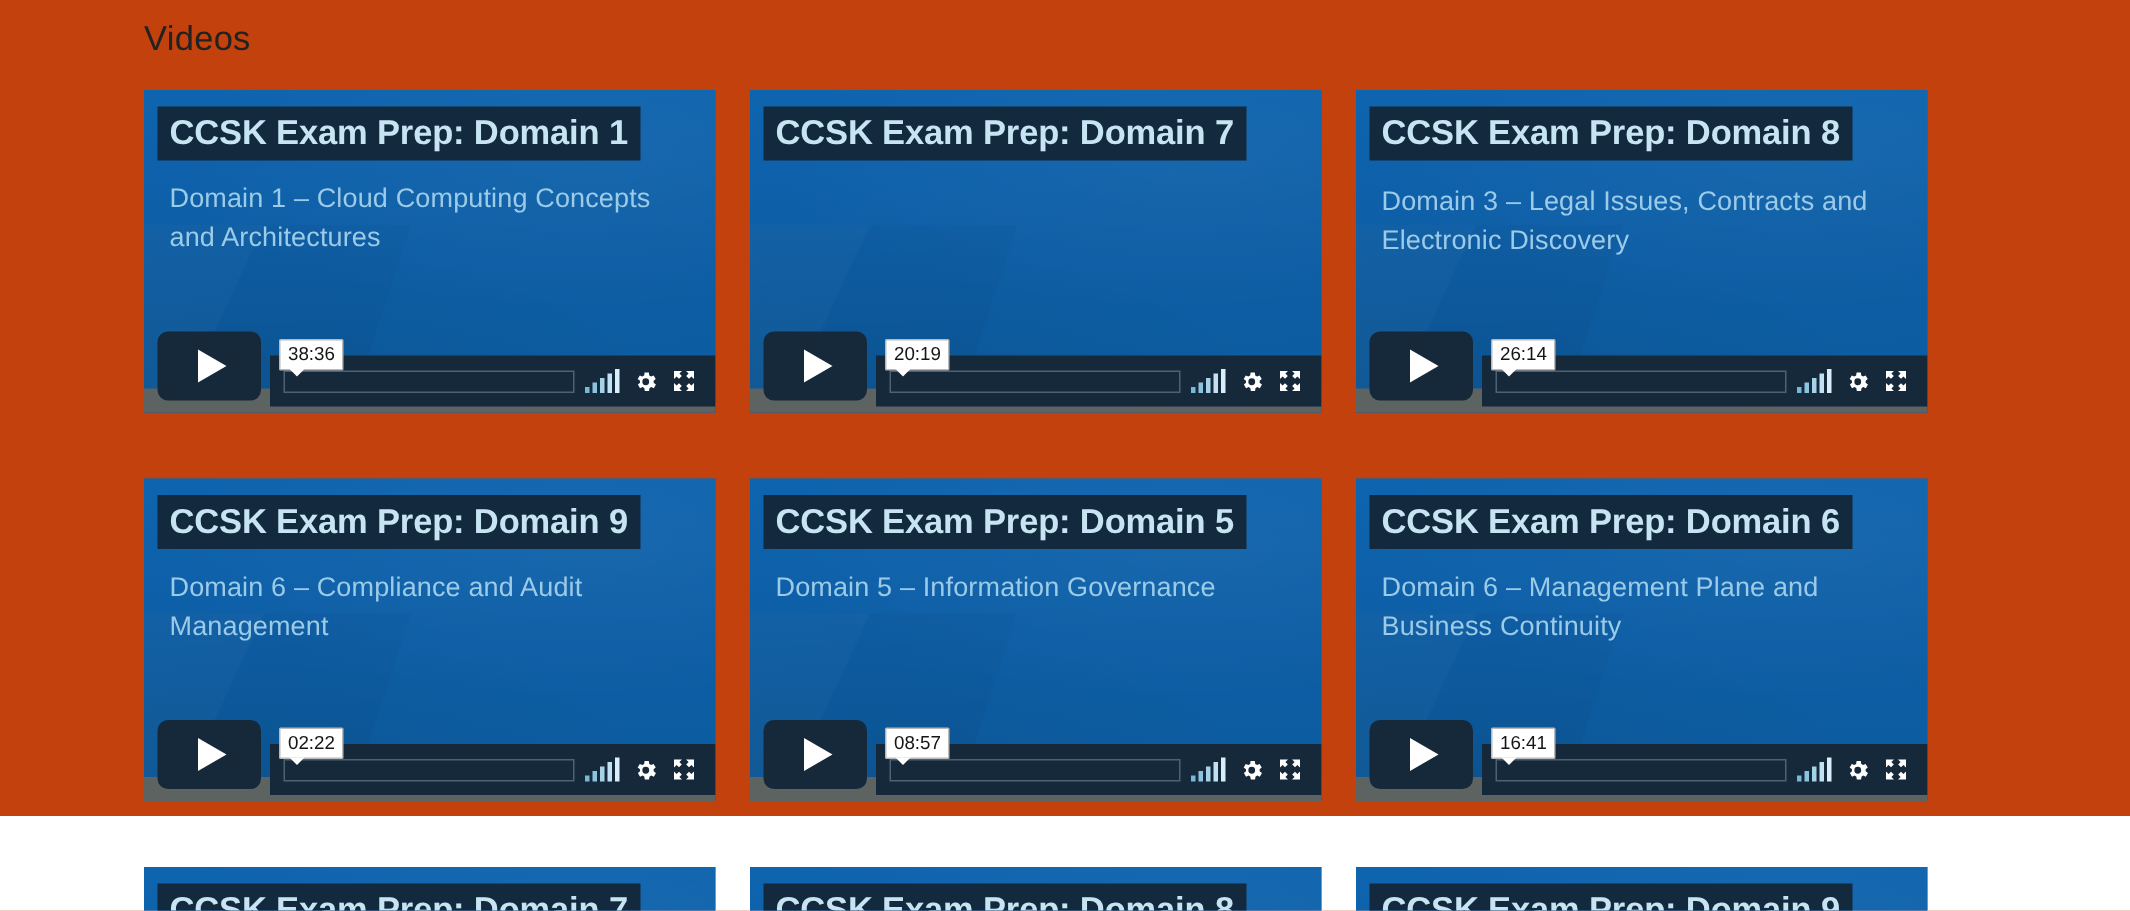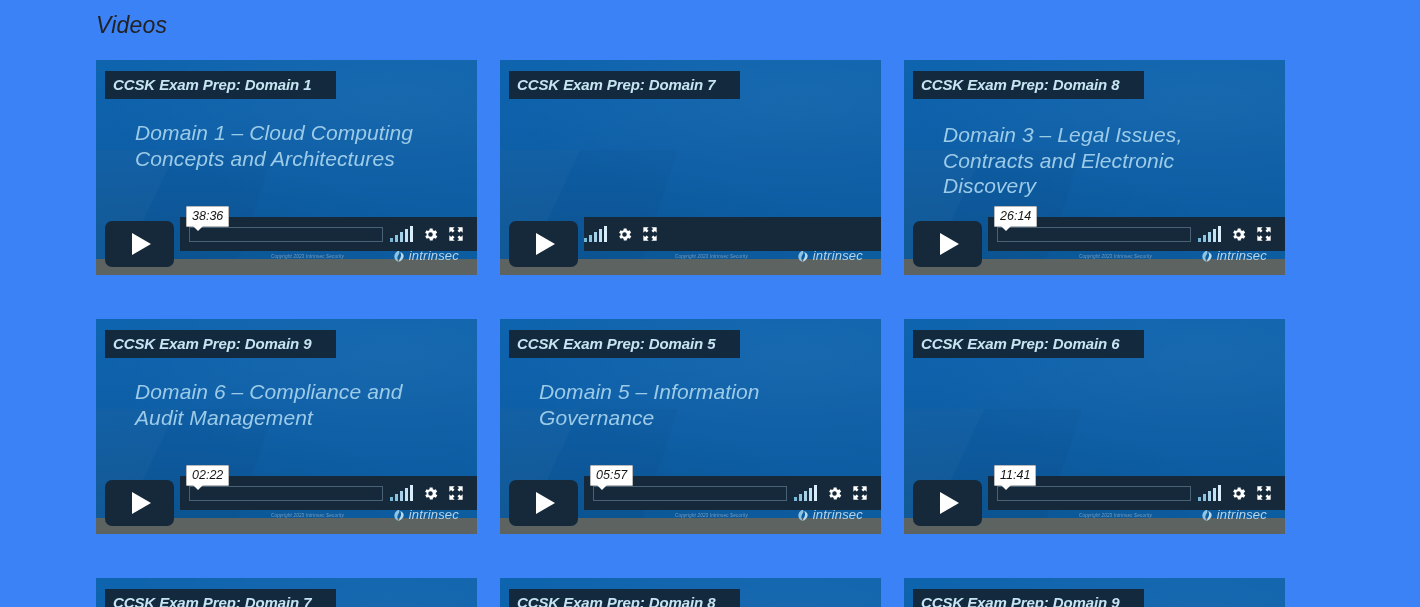--- a/index.html
+++ b/index.html
@@ -8,23 +8,22 @@
     width: 1420px;
     height: 607px;
     overflow: hidden;
     background: #ffffff;
     font-family: "Liberation Sans", sans-serif;
   }
 
   .page {
     position: relative;
     width: 1420px;
-    height: 607px;
-    background: #3b82f6;
-    font-style: italic;
+    height: 544px;
+    background: #c2410c;
   }
 
   
   .section-heading {
     position: absolute;
     left: 96px;
     top: 11px;
     font-size: 23px;
     font-weight: 400;
     color: #222222;
@@ -73,36 +72,36 @@
     pointer-events: none;
   }
 
   
   .slide-title {
     position: absolute;
     left: 9px;
     top: 11px;
     background: #13293d;
     color: #c7e4f2;
-    font-size: 15px;
+    font-size: 23px;
     font-weight: 700;
     line-height: 1;
-    padding: 6px 24px 7px 8px;
+    padding: 6px 8px 7px 8px;
     white-space: nowrap;
     letter-spacing: -0.1px;
   }
 
   
   .slide-body {
     position: absolute;
-    left: 39px;
+    left: 17px;
     right: 28px;
     top: 60px;
     color: #9ccbe8;
-    font-size: 21px;
+    font-size: 18px;
     font-weight: 400;
     line-height: 25.5px;
     letter-spacing: 0.1px;
   }
   .video-card.three-line .slide-body { top: 62px; }
 
   
   .slide-footer-band {
     position: absolute;
     left: 0; right: 0; bottom: 0;
@@ -165,21 +164,21 @@
     border-left: 19px solid #ffffff;
     border-top: 11.5px solid transparent;
     border-bottom: 11.5px solid transparent;
     margin-left: 4px;
   }
 
   .control-bar {
     position: absolute;
     left: 75px;
     right: 0;
-    bottom: 24px;
+    bottom: 4px;
     height: 34px;
     background: #16293b;
     display: flex;
     align-items: center;
   }
 
   .progress-wrap {
     position: relative;
     flex: 1 1 auto;
     height: 34px;
@@ -341,20 +340,26 @@
     </div>
 
     <div class="controls">
 
       <div class="play-button">
         <span class="tri"></span>
       </div>
 
       <div class="control-bar">
 
+        <div class="progress-wrap">
+          <div class="progress-track">
+            <div class="progress-fill"></div>
+          </div>
+          <div class="time-bubble">20:19</div>
+        </div>
 
         <div class="ctrl-icons">
 
           <span class="ico">
             <span class="vol-bars">
               <i></i>
                   <i></i>
                   <i></i>
                   <i></i>
                   <i></i>
@@ -537,21 +542,21 @@
       <div class="play-button">
         <span class="tri"></span>
       </div>
 
       <div class="control-bar">
 
         <div class="progress-wrap">
           <div class="progress-track">
             <div class="progress-fill"></div>
           </div>
-          <div class="time-bubble">05:57</div>
+          <div class="time-bubble">08:57</div>
         </div>
 
         <div class="ctrl-icons">
 
           <span class="ico">
             <span class="vol-bars">
               <i></i>
                   <i></i>
                   <i></i>
                   <i></i>
@@ -581,20 +586,21 @@
     </div>
   </div>
       <div class="video-card">
     <div class="slide"></div>
 
     <div class="slide-footer-band"></div>
     <div class="slide-copyright">Copyright 2023 Intrinsec Security</div>
 
     <div class="slide-title">CCSK Exam Prep: Domain 6</div>
 
+    <div class="slide-body">Domain 6 – Management Plane and Business Continuity</div>
 
     <div class="watermark">
       <svg class="wm-mark" width="14" height="14" viewBox="0 0 24 24" aria-hidden="true">
         <path d="M12 2 C6 5 4 9 4 13 C4 18 8 22 12 22 C9 19 8.5 15 10 12 C11.5 9 14 7 12 2 Z" fill="#8fc4e3"></path>
         <path d="M14 5 C16 9 16 13 14 16 C13 17.6 12 19 12 22 C17 20 20 16 20 12 C20 9 18 6.5 14 5 Z" fill="#b8d9ee"></path>
       </svg>
       <span class="wm-text">intrinsec</span>
     </div>
 
     <div class="controls">
@@ -602,21 +608,21 @@
       <div class="play-button">
         <span class="tri"></span>
       </div>
 
       <div class="control-bar">
 
         <div class="progress-wrap">
           <div class="progress-track">
             <div class="progress-fill"></div>
           </div>
-          <div class="time-bubble">11:41</div>
+          <div class="time-bubble">16:41</div>
         </div>
 
         <div class="ctrl-icons">
 
           <span class="ico">
             <span class="vol-bars">
               <i></i>
                   <i></i>
                   <i></i>
                   <i></i>

